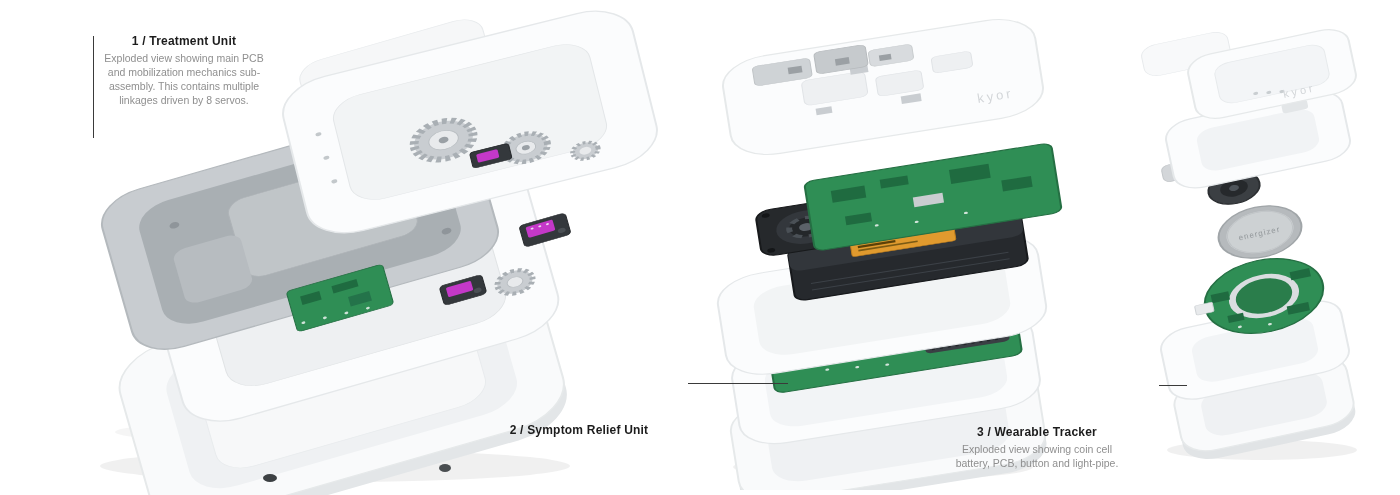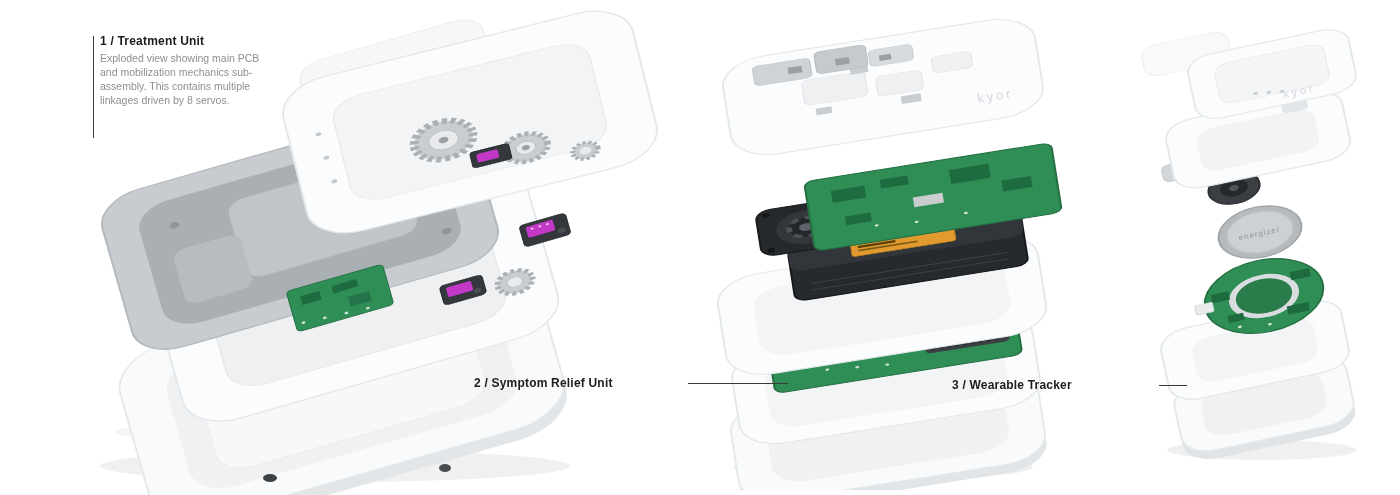--- a/index.html
+++ b/index.html
@@ -3,21 +3,21 @@
 <meta charset="utf-8">
 <style>
   html,body{margin:0;padding:0;background:#ffffff;}
   #stage{
     position:relative;width:1400px;height:495px;background:#ffffff;
     overflow:hidden;font-family:"Liberation Sans",sans-serif;
   }
   .ann{position:absolute;}
   .ann-title{font-size:12px;font-weight:bold;color:#1c1c1c;letter-spacing:.2px;}
   .ann-desc{font-size:10.5px;color:#8f8f8f;line-height:14px;margin-top:3px;}
-  .ann-right{text-align:left;}
+  .ann-right{text-align:center;margin-top:47px;}
   .vline{position:absolute;width:1px;background:#3a3a3a;}
   .hline{position:absolute;height:1px;background:#3a3a3a;}
   svg{position:absolute;display:block;}
   text{font-family:"Liberation Sans",sans-serif;}
 </style>
 </head>
 <body>
 
 <div id="stage">
 
@@ -267,28 +267,29 @@
       <rect x="-56" y="-34" width="112" height="68" rx="16" fill="#f3f5f7" stroke="#e7eaec"></rect>
       <circle cx="-20" cy="26" r="2.5" fill="#c9ced1"></circle>
         <circle cx="-7" cy="29" r="2.5" fill="#c9ced1"></circle>
         <circle cx="6" cy="32" r="2.5" fill="#c9ced1"></circle>
     </g>
 
     <text transform="translate(162,90) rotate(-12)" font-size="11" fill="#d3d6d9" letter-spacing="3">kyor</text>
   </svg>
 
   <div class="vline" style="left:93px;top:36px;height:102px;"></div>
-  <div class="ann" style="left:100px;top:34px;width:168px;">
+  <div class="ann" style="left:100px;top:34px;width:168px;text-align:center;">
     <div class="ann-title">1 / Treatment Unit</div>
     <div class="ann-desc">Exploded view showing main PCB and mobilization mechanics sub-assembly. This contains multiple linkages driven by 8 servos.</div>
   </div>
 
   <div class="ann ann-right" style="left:474px;top:376px;width:210px;">
     <div class="ann-title">2 / Symptom Relief Unit</div>
   </div>
   <div class="hline" style="left:688px;top:383px;width:100px;"></div>
 
   <div class="ann ann-right" style="left:952px;top:378px;width:170px;">
     <div class="ann-title">3 / Wearable Tracker</div>
+    <div class="ann-desc">Exploded view showing coin cell battery, PCB, button and light-pipe.</div>
   </div>
   <div class="hline" style="left:1159px;top:385px;width:28px;"></div>
 
 </div>
 
 </body></html>

